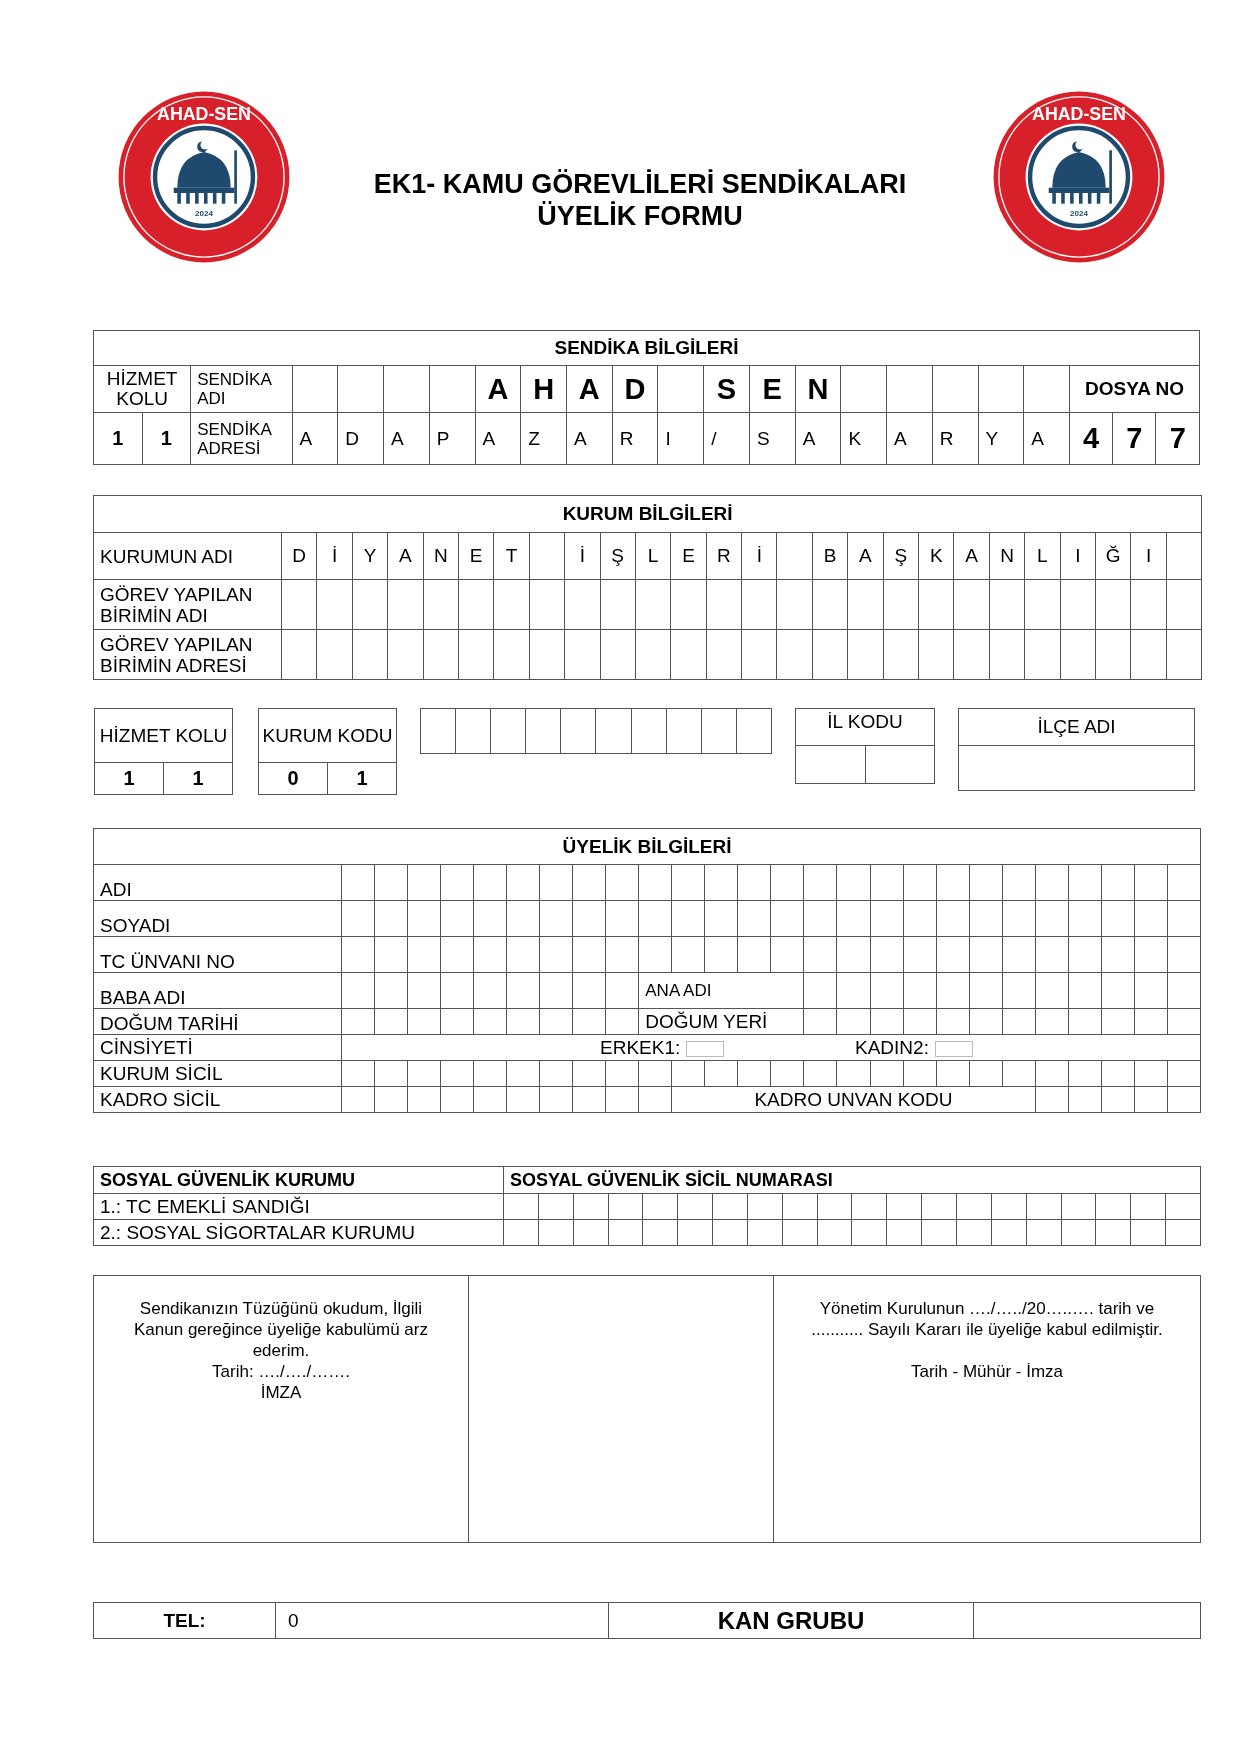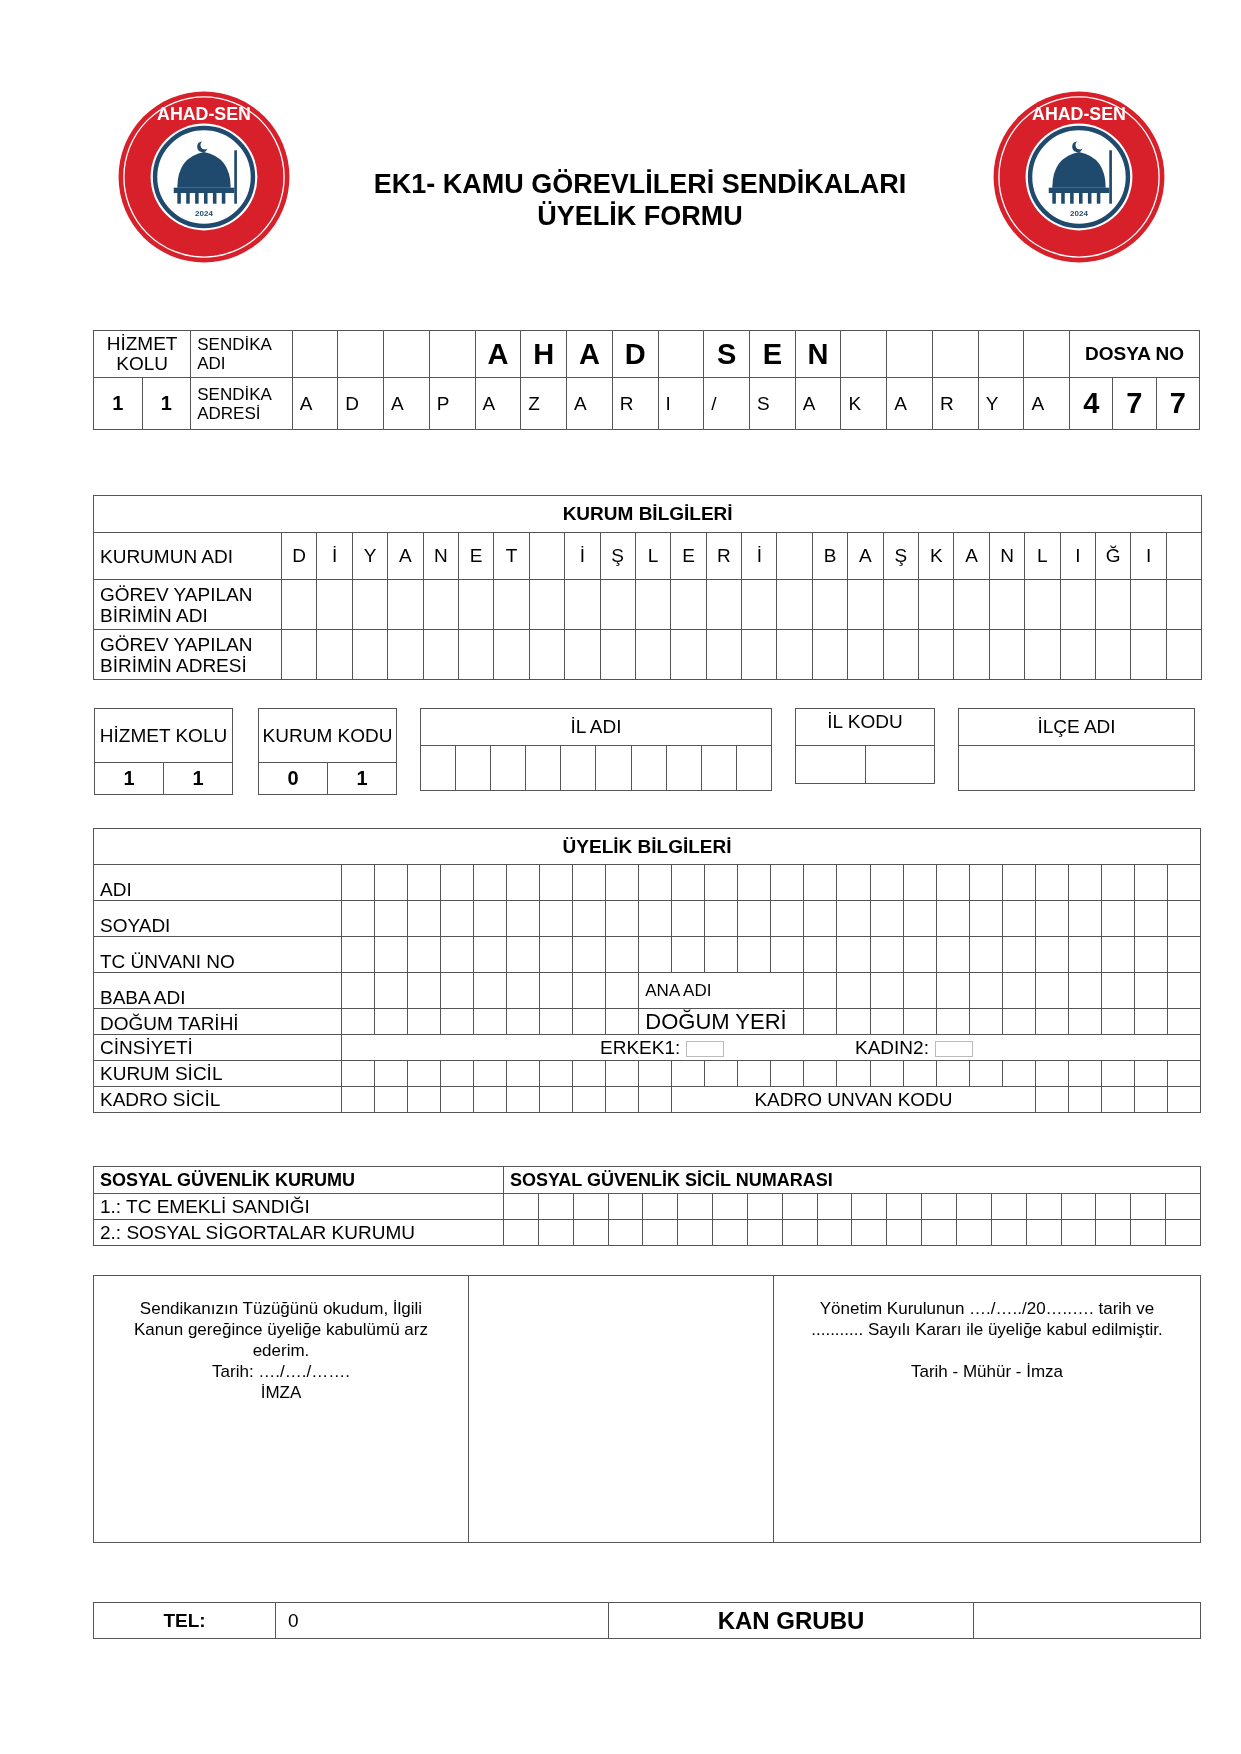--- a/index.html
+++ b/index.html
@@ -82,20 +82,23 @@
       <col style="width:43.3px">
       <col style="width:43.3px">
       <col style="width:43.3px">
       <col style="width:43.3px">
       <col style="width:43.3px">
       <col style="width:40.9px">
       <col style="width:40.9px">
       <col style="width:40.9px">
     </colgroup>
   <tbody>
+      <tr style="height:35px;">
+    <td id="sendika-title-cell" class="hdr" colspan="23">SENDİKA BİLGİLERİ</td>
+  </tr>
   <tr style="height:47px;" id="sendika-row2">
         <td colspan="2" class="c" style="font-size:19px;line-height:20px;">HİZMET KOLU</td>
         <td class="lbl" style="font-size:17px;line-height:19px;">SENDİKA ADI</td>
         <td class="big"></td>
         <td class="big"></td>
         <td class="big"></td>
         <td class="big"></td>
         <td class="big">A</td>
         <td class="big">H</td>
         <td class="big">A</td>
@@ -280,23 +283,20 @@
         <td colspan="2" class="c" style="font-size:19px;line-height:22px;">KURUM KODU</td>
       </tr>
   <tr style="height:32px;">
     <td class="c b" style="font-size:20px;">0</td>
     <td class="c b" style="font-size:20px;">1</td>
   </tr>
 </tbody>
   </table>
 <table class="grid" id="il-adi-table" style="left:420px;top:708px;width:352px;">
   <tbody>
-      <tr style="height:37px;">
-        <td colspan="10" class="c" style="font-size:19px;">İL ADI</td>
-      </tr>
   <tr style="height:45px;" id="il-adi-cells">
         <td></td>
         <td></td>
         <td></td>
         <td></td>
         <td></td>
         <td></td>
         <td></td>
         <td></td>
         <td></td>
@@ -476,21 +476,21 @@
         <td class="lbl" style="vertical-align:bottom;">DOĞUM TARİHİ</td>
         <td></td>
         <td></td>
         <td></td>
         <td></td>
         <td></td>
         <td></td>
         <td></td>
         <td></td>
         <td></td>
-        <td colspan="5" class="lbl" style="font-size:22px;">DOĞUM YERİ</td>
+        <td colspan="5" class="lbl" style="font-size:19px;">DOĞUM YERİ</td>
         <td></td>
         <td></td>
         <td></td>
         <td></td>
         <td></td>
         <td></td>
         <td></td>
         <td></td>
         <td></td>
         <td></td>

